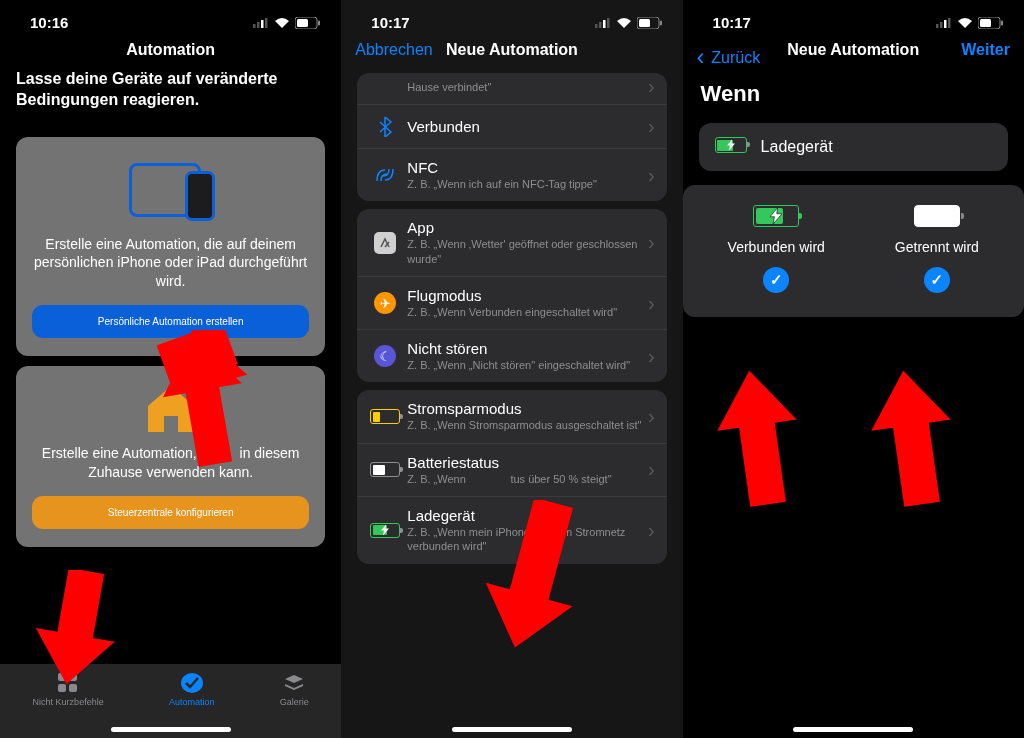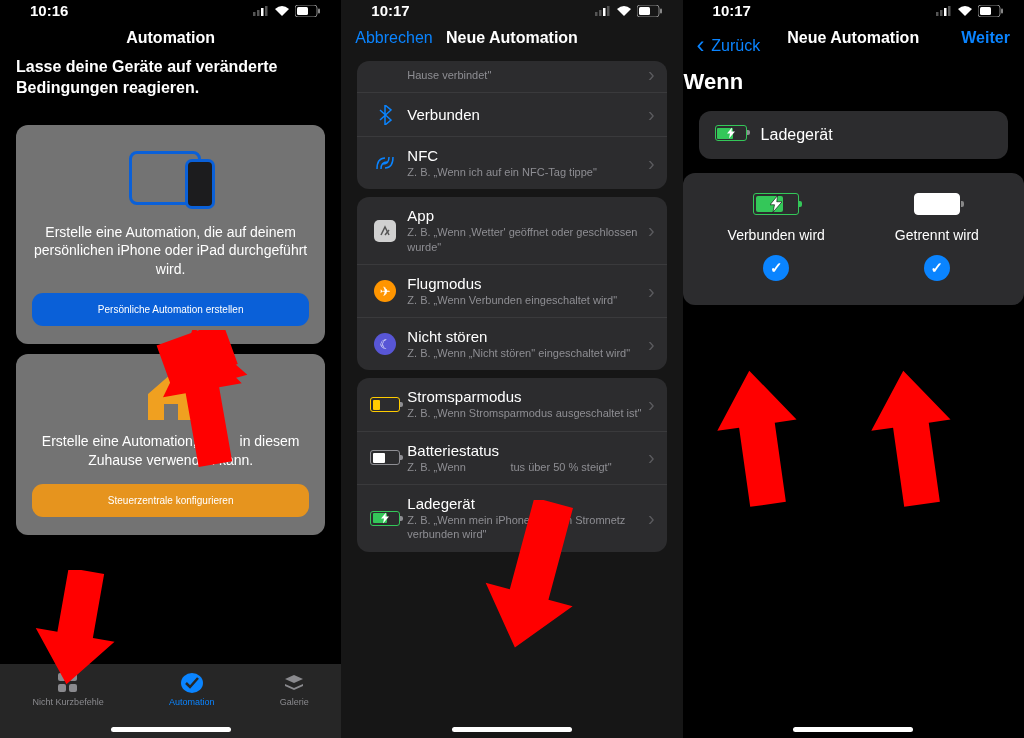--- a/index.html
+++ b/index.html
@@ -1,19 +1,19 @@
 <!DOCTYPE html>
 <html><head>
 <meta charset="utf-8">
 <style>
   *{box-sizing:border-box;margin:0;padding:0;font-family:-apple-system,BlinkMacSystemFont,'Segoe UI',sans-serif;}
   body{background:#fff;display:flex;width:1024px;height:738px;}
   .screen{width:341.3px;height:738px;background:#000;color:#fff;position:relative;overflow:hidden;}
   .screen2{background:#161616;}
-  .status-bar{display:flex;justify-content:space-between;align-items:center;padding:2px 20px 4px 30px;font-size:15px;font-weight:600;}
+  .status-bar{display:flex;justify-content:space-between;align-items:center;padding:14px 20px 4px 30px;font-size:15px;font-weight:600;}
   .status-icons{display:flex;align-items:center;gap:5px;}
   .nav-bar{padding:6px 14px 10px;text-align:center;position:relative;}
   .nav-bar .title{font-size:16px;font-weight:600;}
   .nav-bar .left{position:absolute;left:14px;top:6px;color:#0a84ff;font-size:16px;}
   .nav-bar .right{position:absolute;right:14px;top:6px;color:#0a84ff;font-size:16px;font-weight:600;}
   .nav-bar .left.link::before{content:"‹ ";font-size:24px;position:relative;top:2px;}
   .body-text{padding:0 16px 16px;font-size:16px;font-weight:600;line-height:1.3;}
   .card{background:#737373;border-radius:12px;margin:10px 16px;padding:18px 16px;text-align:center;}
   .card .desc{font-size:14px;line-height:1.35;margin:10px 0 14px;}
   .btn{border:none;border-radius:11px;padding:11px 10px;font-size:10px;font-weight:500;width:100%;cursor:pointer;}
@@ -26,21 +26,21 @@
   
   .list-group{background:#2c2c2e;border-radius:12px;margin:8px 16px;overflow:hidden;}
   .list-row{display:flex;align-items:center;padding:10px 12px;border-bottom:1px solid #3a3a3c;position:relative;}
   .list-row:last-child{border-bottom:none;}
   .list-row .icon-slot{width:32px;display:flex;justify-content:center;align-items:center;flex-shrink:0;}
   .list-row .txt{flex:1;padding-left:6px;}
   .list-row .ttl{font-size:15px;}
   .list-row .sub{font-size:11px;color:#8e8e93;line-height:1.3;margin-top:1px;}
   .list-row .chev{color:#5a5a5e;font-size:20px;}
   
-  .section-title{font-size:22px;font-weight:700;padding:12px 1px 10px;}
+  .section-title{font-size:22px;font-weight:700;padding:12px 18px 10px;}
   .option-row{background:#2c2c2e;border-radius:12px;margin:6px 16px;padding:14px 16px;display:flex;align-items:center;gap:14px;}
   .opt-ttl{font-size:16px;}
   .option-pair{background:#2c2c2e;border-radius:12px;margin:14px 0;padding:20px 10px 24px;display:flex;justify-content:space-around;}
   .opt-col{display:flex;flex-direction:column;align-items:center;gap:12px;}
   .opt-label{font-size:14px;}
   .check-circle{width:26px;height:26px;border-radius:50%;background:#0a84ff;display:flex;align-items:center;justify-content:center;}
   .check-circle::after{content:"✓";color:#fff;font-size:15px;font-weight:700;}
   
   .devices-icon{width:100px;height:70px;margin:0 auto 6px;position:relative;}
   .devices-icon .tablet{position:absolute;left:8px;top:8px;width:72px;height:54px;border:3px solid #0a60d8;border-radius:8px;}

